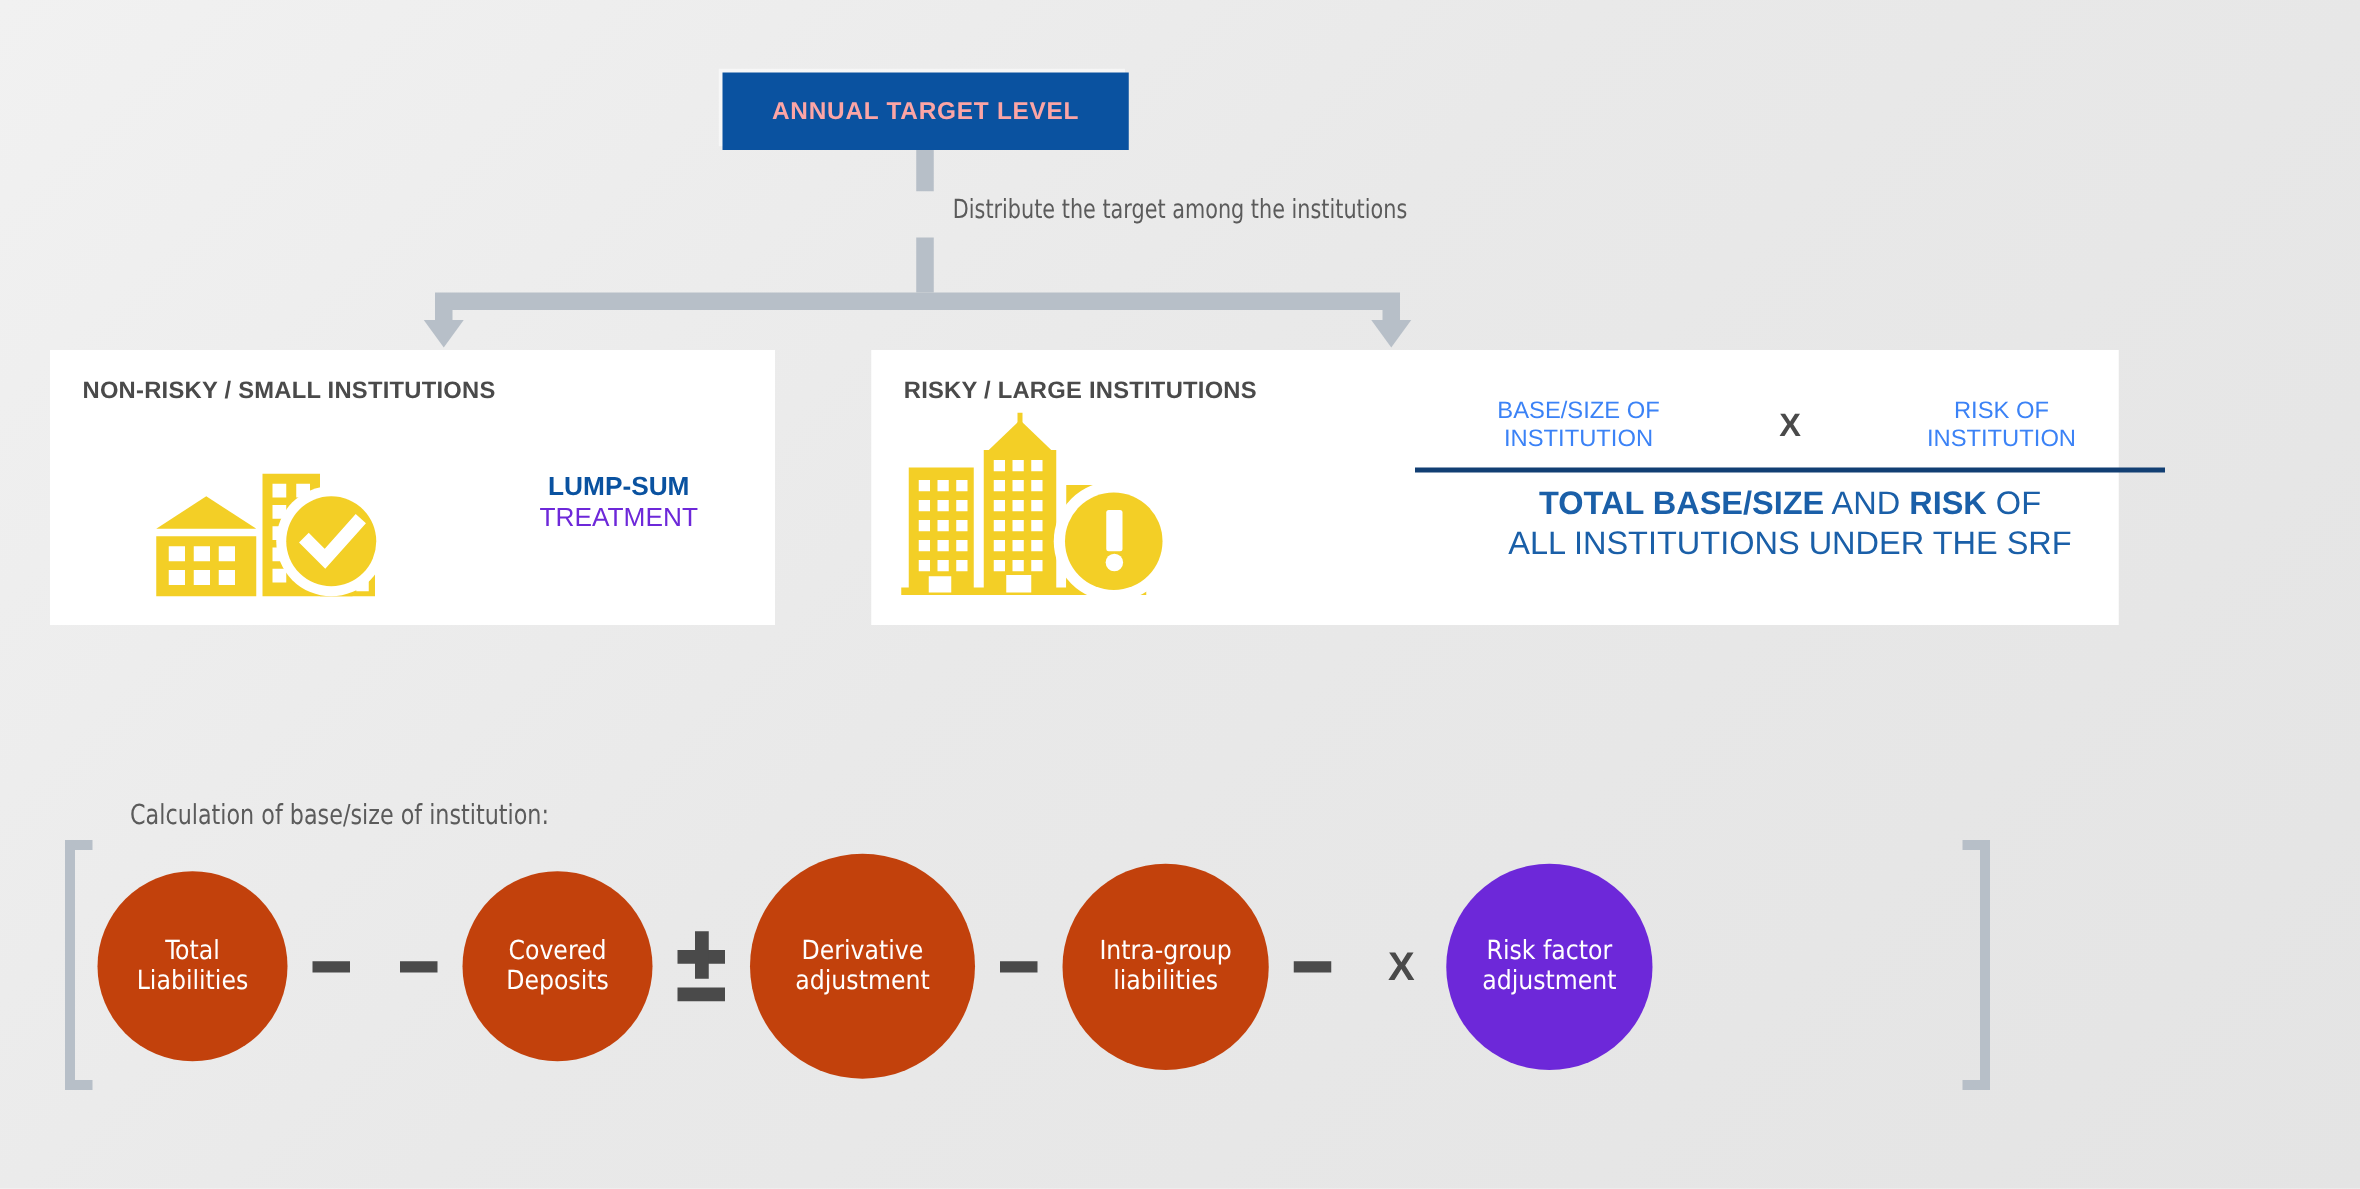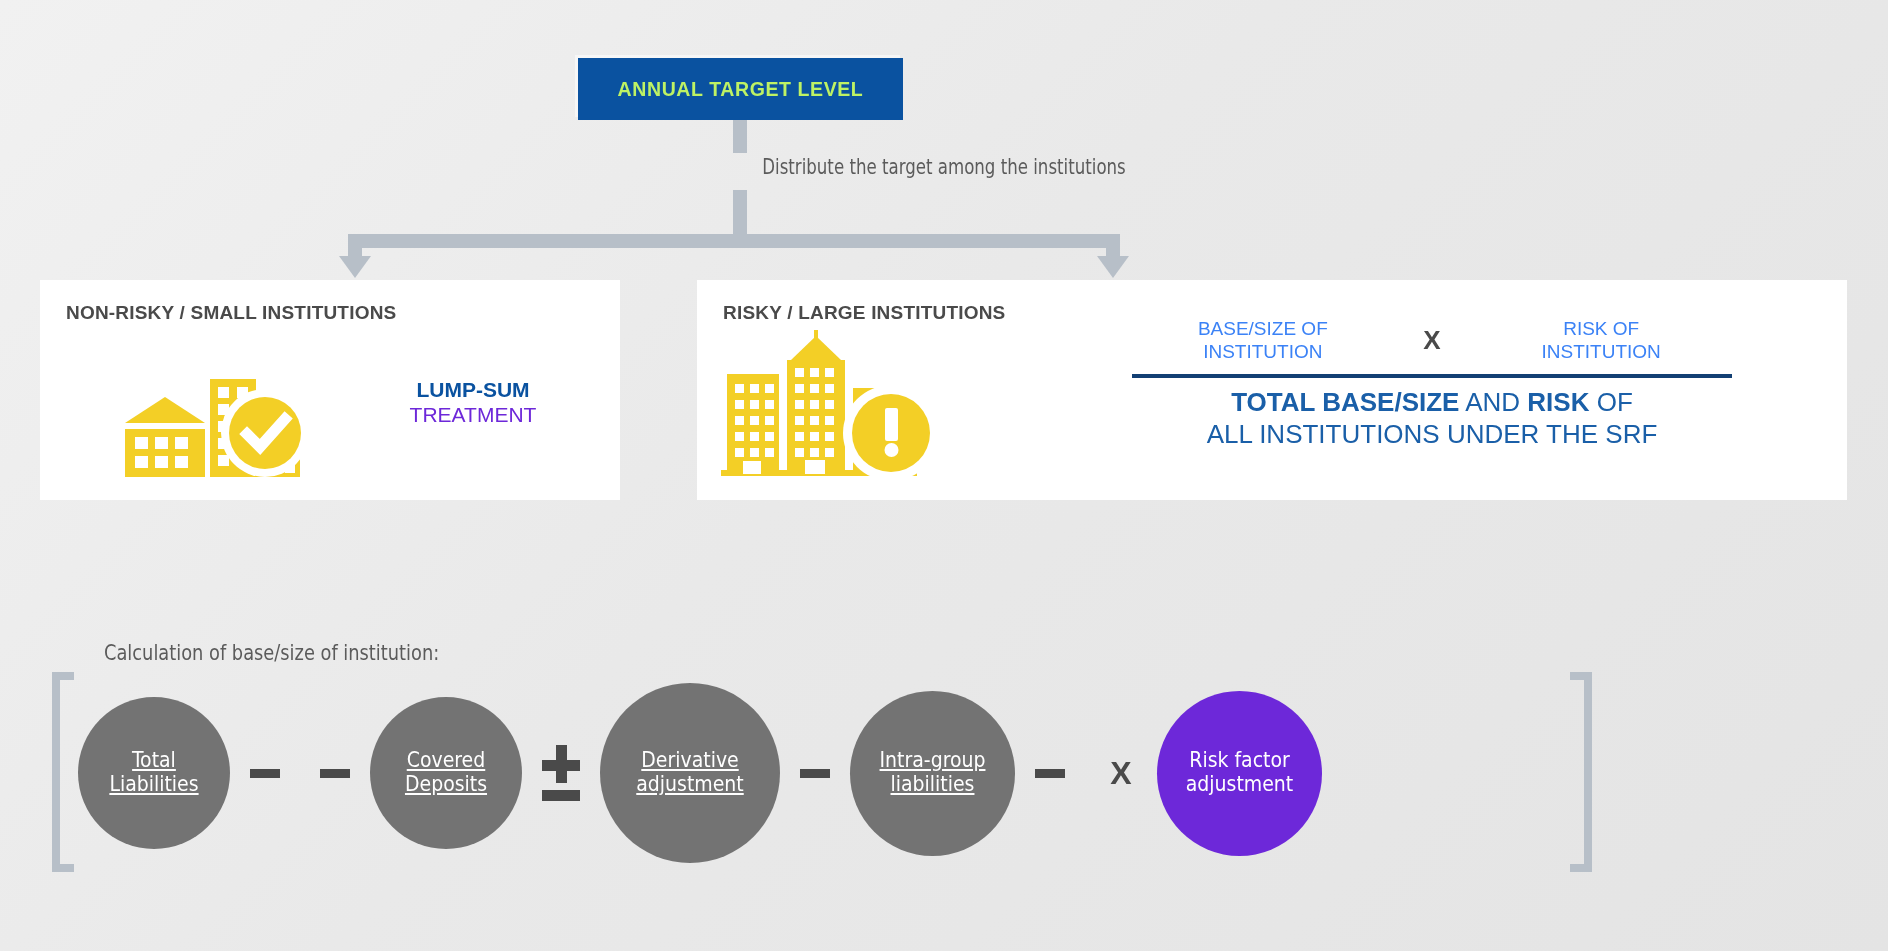--- a/index.html
+++ b/index.html
@@ -17,21 +17,21 @@
   
   #top-banner {
     position: absolute;
     left: 578px; top: 58px;
     width: 325px; height: 62px;
     background: #0a52a0;
     display: flex; align-items: center; justify-content: center;
     box-shadow: -3px -3px 0 0 rgba(255,255,255,0.55);
   }
   #top-banner .label {
-    color: #bef264;
+    color: #fca5a5;
     font-size: 19.5px;
     font-weight: bold;
     letter-spacing: 0.6px;
   }
 
   
   .conn { position: absolute; background: #b7bfc8; }
   #conn-stem-1 { left: 733px; top: 120px; width: 14px; height: 33px; }
   #conn-stem-2 { left: 733px; top: 190px; width: 14px; height: 44px; }
   #conn-hbar  { left: 348px; top: 234px; width: 772px; height: 14px; }
@@ -57,36 +57,36 @@
     font-family: "Liberation Sans Narrow", "DejaVu Sans Condensed", "Liberation Sans", sans-serif;
     transform: scaleX(0.88);
   }
 
   
   .panel {
     position: absolute;
     background: #ffffff;
   }
   #panel-left  { left: 40px;  top: 280px; width: 580px; height: 220px; padding-left: 29px; }
-  #panel-right { left: 697px; top: 280px; width: 1150px; height: 220px; }
+  #panel-right { left: 697px; top: 280px; width: 998px; height: 220px; }
 
   .panel-title {
     position: absolute;
     left: 26px; top: 22px;
     font-size: 19px;
     font-weight: bold;
     color: #4a4a4a;
     letter-spacing: 0.2px;
   }
 
   
   #small-inst-icon { position: absolute; left: 70px; top: 95px; }
   #lump-sum-block {
     position: absolute;
-    left: 318px; top: 98px;
+    left: 340px; top: 98px;
     width: 230px;
     text-align: center;
     line-height: 1.18;
   }
   #lump-sum-block .l1 {
     display: block;
     font-size: 21px; font-weight: bold; color: #0a52a0;
   }
   #lump-sum-block .l2 {
     display: block;
@@ -166,21 +166,21 @@
     border-radius: 50%;
     display: flex;
     align-items: center;
     justify-content: center;
     text-align: center;
     color: #ffffff;
     flex: 0 0 auto;
     font-family: "Liberation Sans Narrow", "DejaVu Sans Condensed", "Liberation Sans", sans-serif;
     line-height: 1.12;
   }
-  .node-blue   { background: #737373; text-decoration: underline; }
+  .node-blue   { background: #c2410c; }
   .node-orange { background: #6d28d9; }
   .node-label { font-size: 21px; padding: 0 10px; white-space: pre-line; }
 
   .op {
     flex: 0 0 auto;
     display: flex;
     align-items: center;
     justify-content: center;
     color: #4a4a4a;
   }

